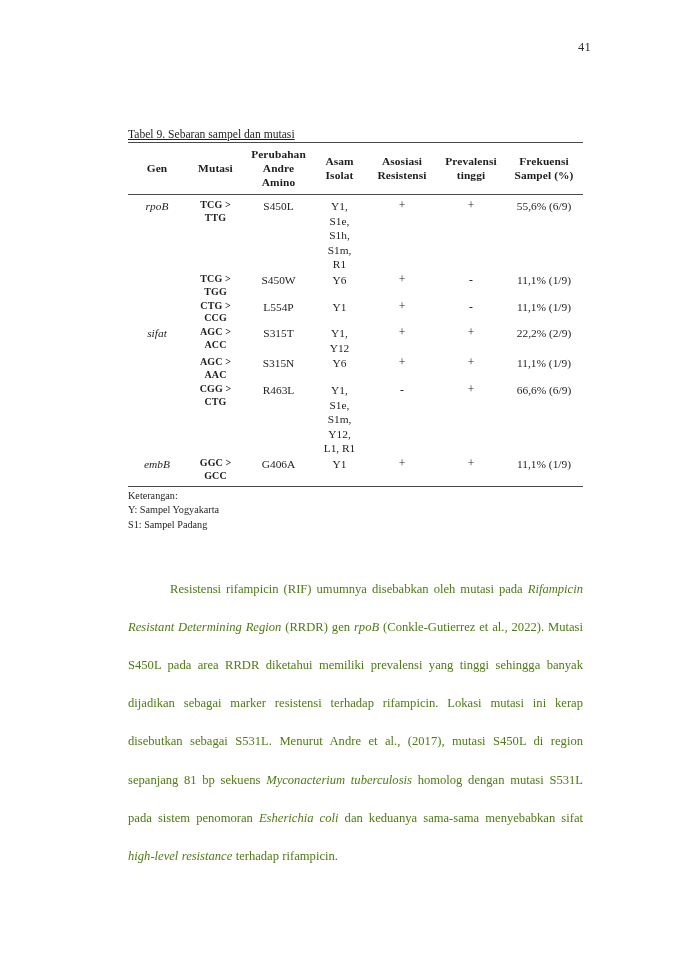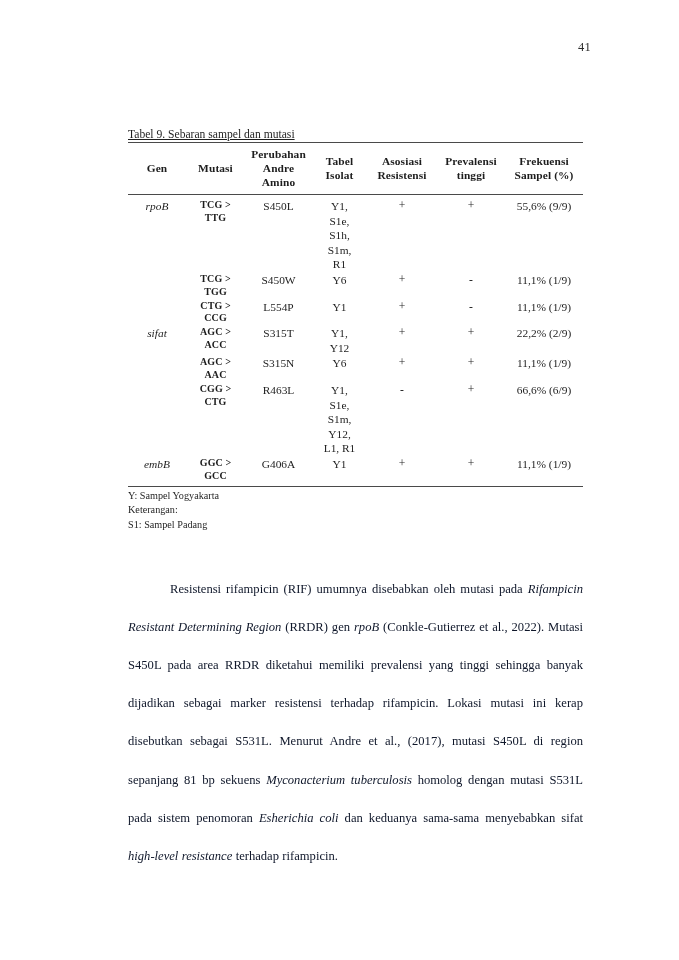--- a/index.html
+++ b/index.html
@@ -138,21 +138,21 @@
   
   .body-text {
     position: absolute;
     left: 128px;
     top: 557px;
     width: 455px;
     font-size: 12.6px;
     line-height: 38.2px;
     text-align: justify;
     text-indent: 42px;
-    color: #0f172a;
+    color: #4d7c0f;
     word-spacing: 0.2px;
   }
   .body-text i { font-style: italic; }
 </style>
 </head>
 <body>
 
 <div class="page">
 
   <div class="page-number">41</div>
@@ -179,21 +179,21 @@
             </th>
           <th>
               <span class="stack">Mutasi</span>
             </th>
           <th>
               <span class="stack">Perubahan
 Andre
 Amino</span>
             </th>
           <th>
-              <span class="stack">Tabel
+              <span class="stack">Asam
 Isolat</span>
             </th>
           <th>
               <span class="stack">Asosiasi
 Resistensi</span>
             </th>
           <th>
               <span class="stack">Prevalensi
 tinggi</span>
             </th>
@@ -223,21 +223,21 @@
 S1m,
 R1</span>
             </td>
           <td>
               <span class="sign stack">+</span>
             </td>
           <td>
               <span class="sign stack">+</span>
             </td>
           <td>
-              <span class="stack">55,6% (9/9)</span>
+              <span class="stack">55,6% (6/9)</span>
             </td>
         </tr>
 
         <tr>
           <td>
               <span class="gene stack"></span>
             </td>
           <td>
               <span class="mut stack">TCG &gt;
 TGG</span>
@@ -389,22 +389,22 @@
             </td>
         </tr>
 
 
       </tbody>
     </table>
 
     <div class="rule-bottom"></div>
 
     <div class="notes">
+      <div>Keterangan:</div>
       <div>Y: Sampel Yogyakarta</div>
-      <div>Keterangan:</div>
       <div>S1: Sampel Padang</div>
     </div>
 
   </div>
 
   <p class="body-text"><span>Resistensi rifampicin (RIF) umumnya disebabkan oleh mutasi pada </span><i>Rifampicin Resistant Determining Region</i><span> (RRDR) gen </span><i>rpoB</i><span> (Conkle-Gutierrez et al., 2022). Mutasi S450L pada area RRDR diketahui memiliki prevalensi yang tinggi sehingga banyak dijadikan sebagai marker resistensi terhadap rifampicin. Lokasi mutasi ini kerap disebutkan sebagai S531L. Menurut Andre et al., (2017), mutasi S450L di region sepanjang 81 bp sekuens </span><i>Myconacterium tuberculosis</i><span> homolog dengan mutasi S531L pada sistem penomoran </span><i>Esherichia coli</i><span> dan keduanya sama-sama menyebabkan sifat </span><i>high-level resistance</i><span> terhadap rifampicin.</span></p>
 
 </div>
 
 </body></html>

